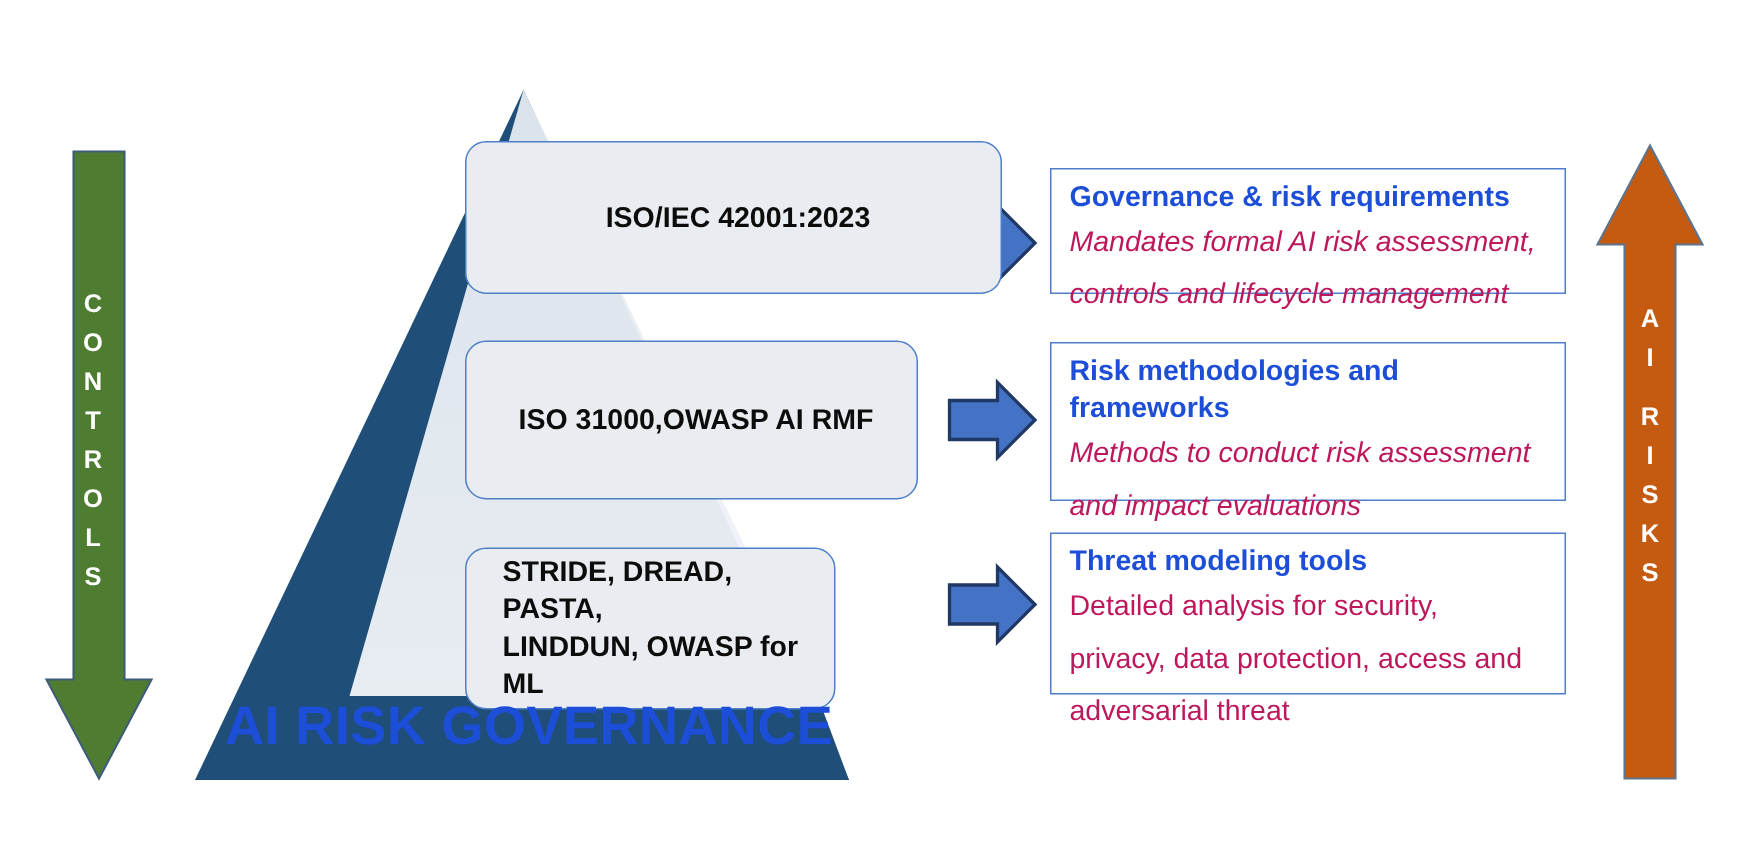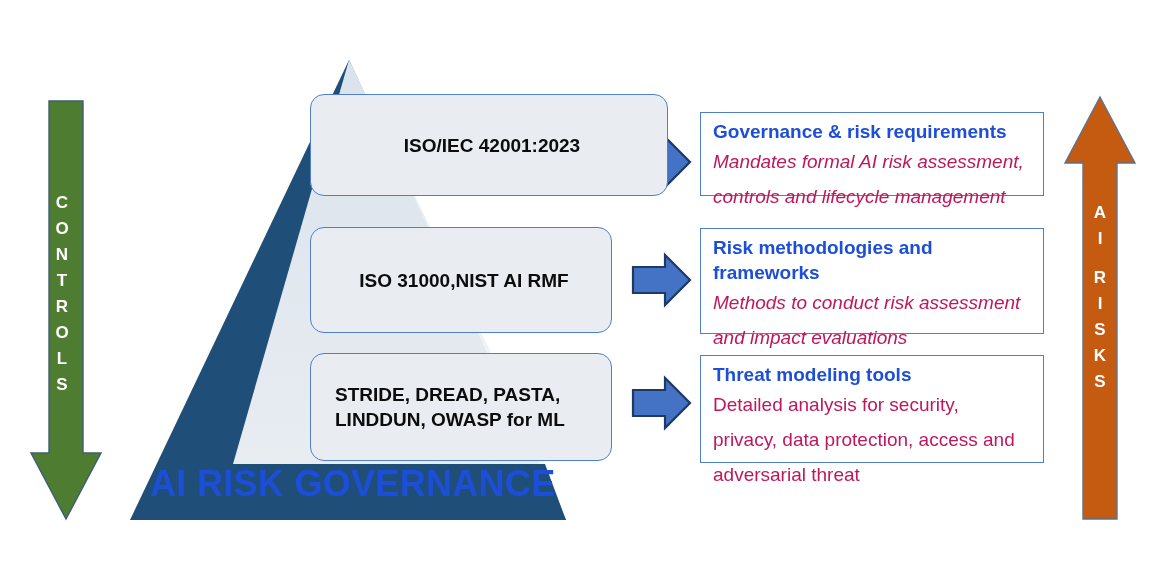--- a/index.html
+++ b/index.html
@@ -80,21 +80,21 @@
     text-align: center;
     white-space: pre-line;
   }
   .tier-box.tier-3 .tier-text {
     text-align: left;
     padding-left: 6px;
   }
 
   #tier-box-1 { left: 310px; top: 94px;  width: 358px; height: 102px; }
   #tier-box-2 { left: 310px; top: 227px; width: 302px; height: 106px; }
-  #tier-box-3 { left: 310px; top: 353px; width: 302px; height: 108px; }
+  #tier-box-3 { left: 310px; top: 365px; width: 247px; height: 108px; }
 
   
   .info-box {
     position: absolute;
     box-sizing: border-box;
     background: #ffffff;
     border: 1.4px solid #4E7FC8;
     padding: 6px 10px 6px 12px;
   }
   .info-title {
@@ -190,21 +190,21 @@
     <span>S</span>
     <span>K</span>
     <span>S</span>
   </div>
 
   <div class="tier-box tier-1" id="tier-box-1">
     <div class="tier-text">ISO/IEC 42001:2023</div>
   </div>
 
   <div class="tier-box tier-2" id="tier-box-2">
-    <div class="tier-text">ISO 31000,NIST AI RMF</div>
+    <div class="tier-text">ISO 31000,OWASP AI RMF</div>
   </div>
 
   <div class="tier-box tier-3" id="tier-box-3">
     <div class="tier-text">STRIDE, DREAD, PASTA,
 LINDDUN, OWASP for ML</div>
   </div>
 
   <div id="pyramid-title">AI RISK GOVERNANCE</div>
 
   <div class="info-box" id="info-box-1">

